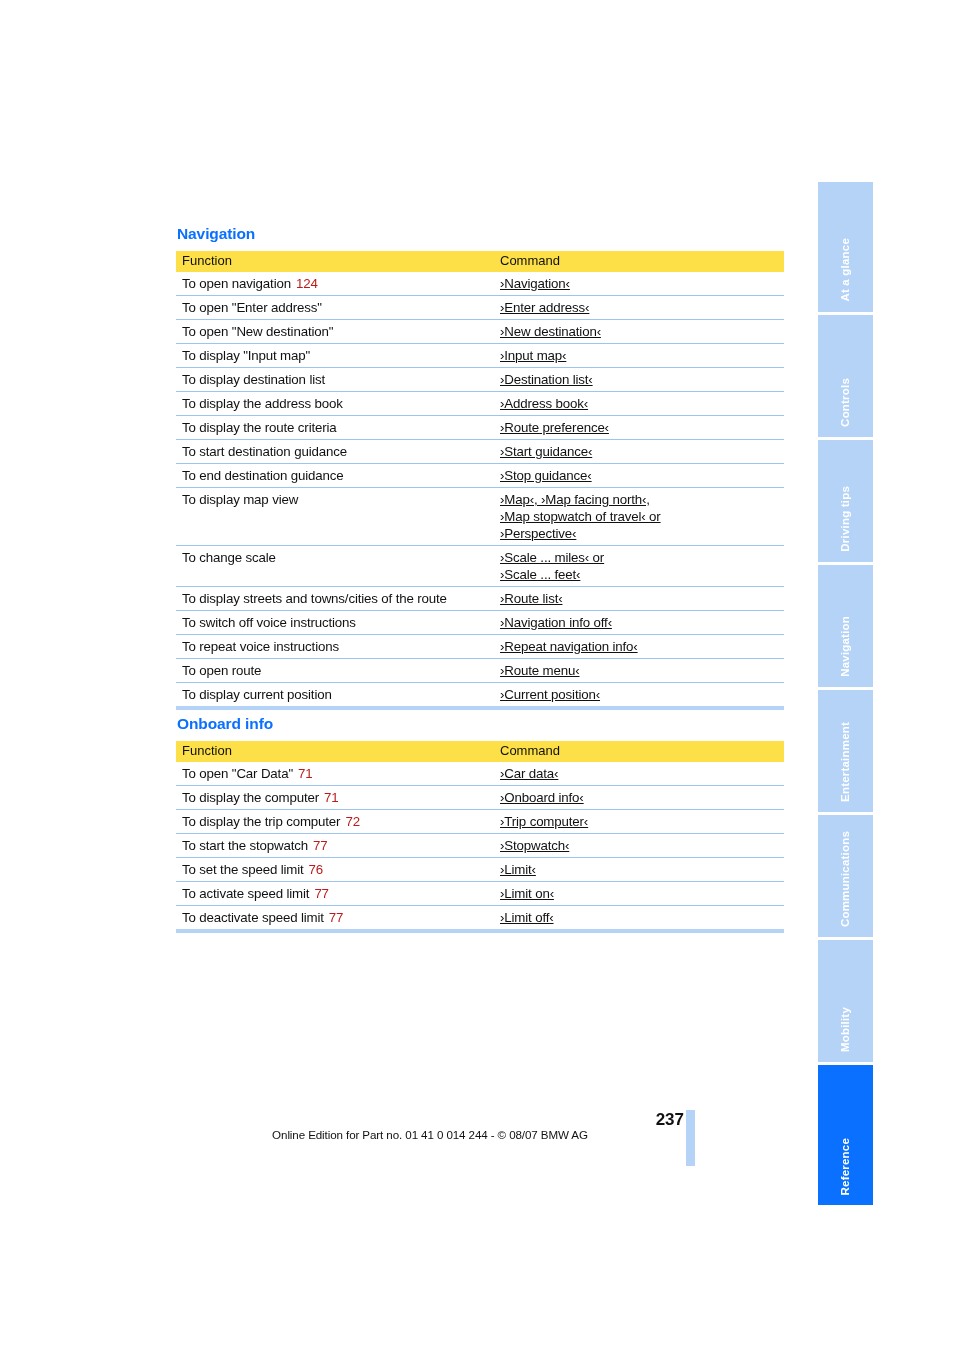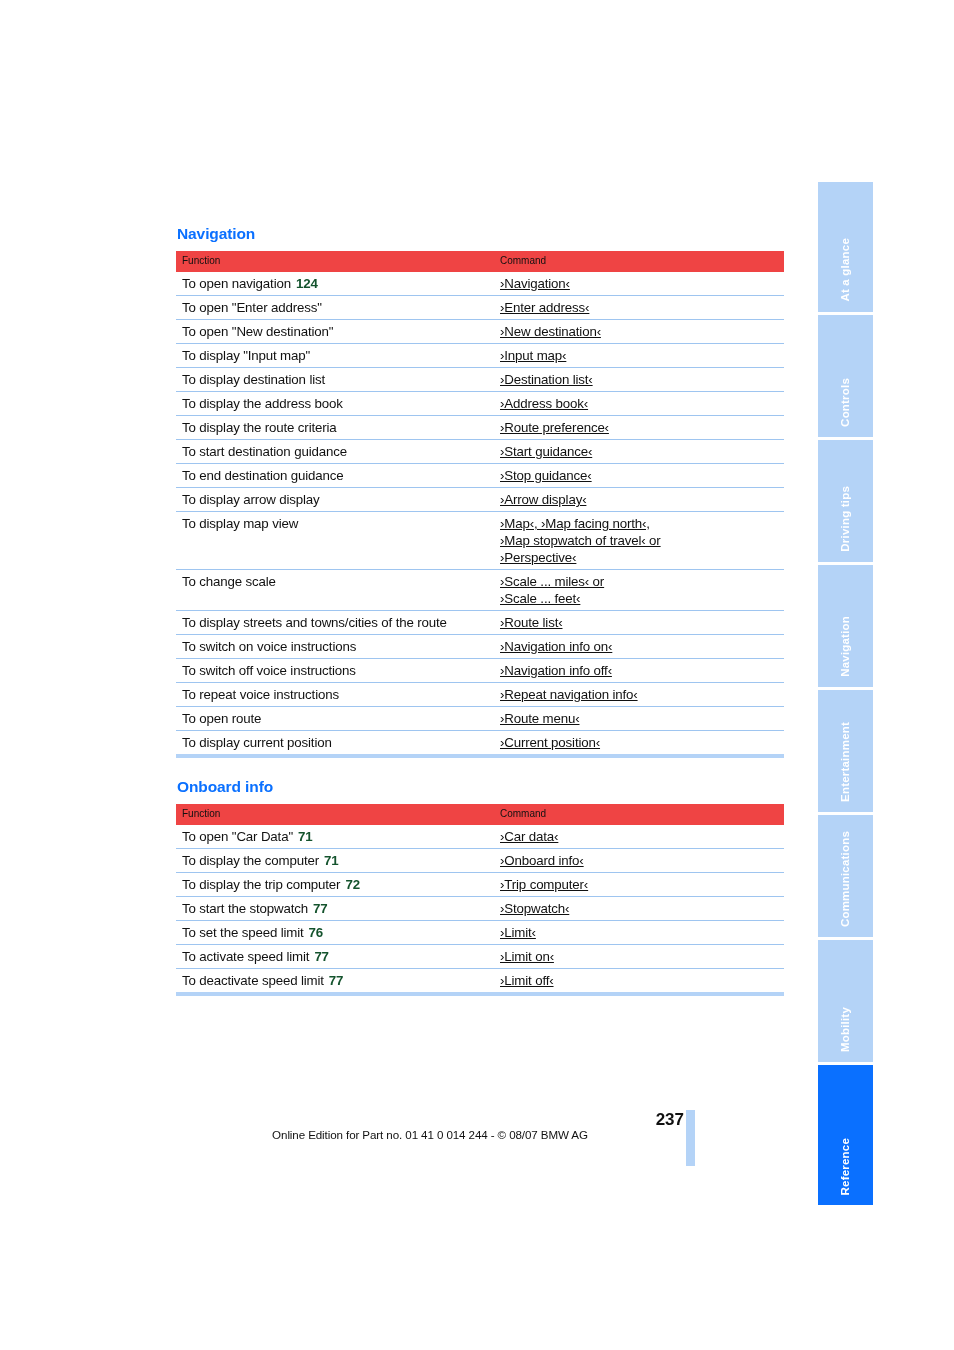--- a/index.html
+++ b/index.html
@@ -34,36 +34,36 @@
   .section-heading {
     color: #0a70ff;
     font-size: 15.5px;
     font-weight: bold;
     letter-spacing: -0.1px;
     margin: 0 0 9px 1px;
     line-height: 17px;
   }
 
   .section + .section {
-    margin-top: 20px;
+    margin-top: 5px;
   }
 
   table.cmd-table {
     width: 608px;
     border-collapse: collapse;
     table-layout: fixed;
     border-bottom: 4px solid #b4d3f7;
   }
 
   table.cmd-table col.c-func { width: 318px; }
   table.cmd-table col.c-cmd  { width: 290px; }
 
   table.cmd-table thead th {
-    background: #ef4444;
-    font-size: 10px;
+    background: #fde047;
+    font-size: 13px;
     font-weight: normal;
     color: #111111;
     text-align: left;
     padding: 4px 0 5px 6px;
     line-height: 12px;
   }
 
   table.cmd-table tbody td {
     font-size: 13.3px;
     line-height: 17px;
@@ -77,23 +77,22 @@
   table.cmd-table tbody tr:last-child td {
     border-bottom: none;
   }
 
   td.cmd-col {
     padding-left: 6px;
     text-decoration: underline;
   }
 
   .pageref {
-    color: #14532d;
+    color: #b91c1c;
     padding-left: 5px;
-    font-weight: bold;
   }
 
   
   .footer {
     position: absolute;
     left: 168px;
     top: 1110px;
     width: 508px;
   }
   .folio {
@@ -208,41 +207,33 @@
             </tr>
             <tr>
               <td><span>To start destination guidance</span></td>
               <td class="cmd-col"><span style="white-space: pre-line;">›Start guidance‹</span></td>
             </tr>
             <tr>
               <td><span>To end destination guidance</span></td>
               <td class="cmd-col"><span style="white-space: pre-line;">›Stop guidance‹</span></td>
             </tr>
             <tr>
-              <td><span>To display arrow display</span></td>
-              <td class="cmd-col"><span style="white-space: pre-line;">›Arrow display‹</span></td>
-            </tr>
-            <tr>
               <td><span>To display map view</span></td>
               <td class="cmd-col"><span style="white-space: pre-line;">›Map‹, ›Map facing north‹,
 ›Map stopwatch of travel‹ or
 ›Perspective‹</span></td>
             </tr>
             <tr>
               <td><span>To change scale</span></td>
               <td class="cmd-col"><span style="white-space: pre-line;">›Scale ... miles‹ or
 ›Scale ... feet‹</span></td>
             </tr>
             <tr>
               <td><span>To display streets and towns/cities of the route</span></td>
               <td class="cmd-col"><span style="white-space: pre-line;">›Route list‹</span></td>
-            </tr>
-            <tr>
-              <td><span>To switch on voice instructions</span></td>
-              <td class="cmd-col"><span style="white-space: pre-line;">›Navigation info on‹</span></td>
             </tr>
             <tr>
               <td><span>To switch off voice instructions</span></td>
               <td class="cmd-col"><span style="white-space: pre-line;">›Navigation info off‹</span></td>
             </tr>
             <tr>
               <td><span>To repeat voice instructions</span></td>
               <td class="cmd-col"><span style="white-space: pre-line;">›Repeat navigation info‹</span></td>
             </tr>
             <tr>

